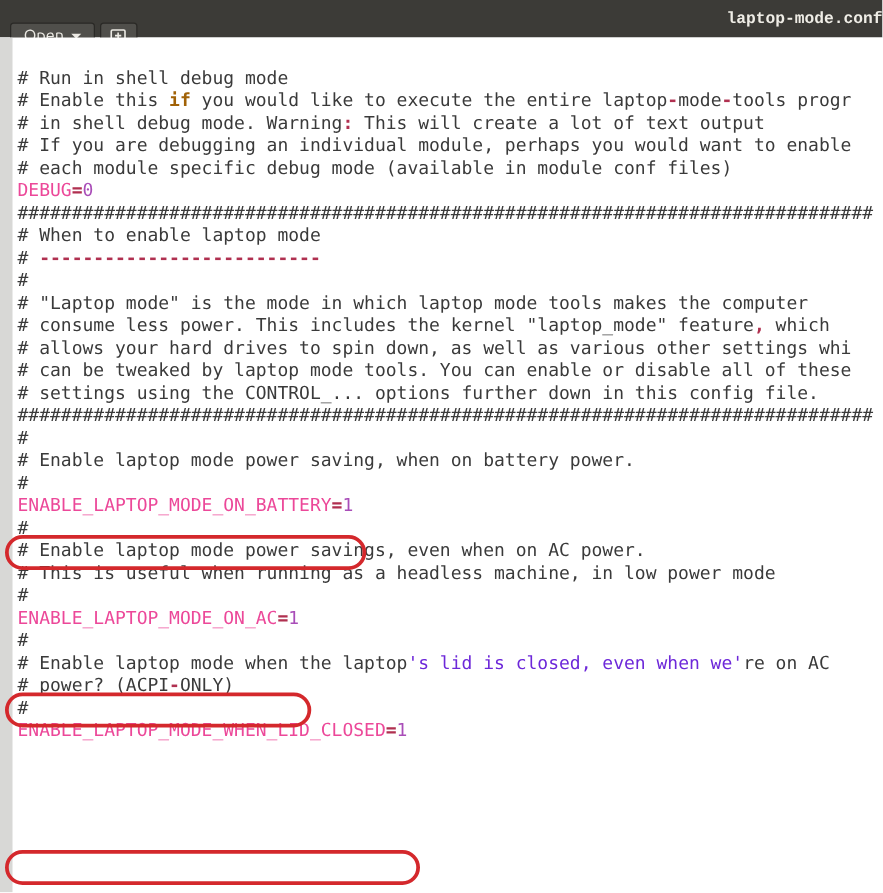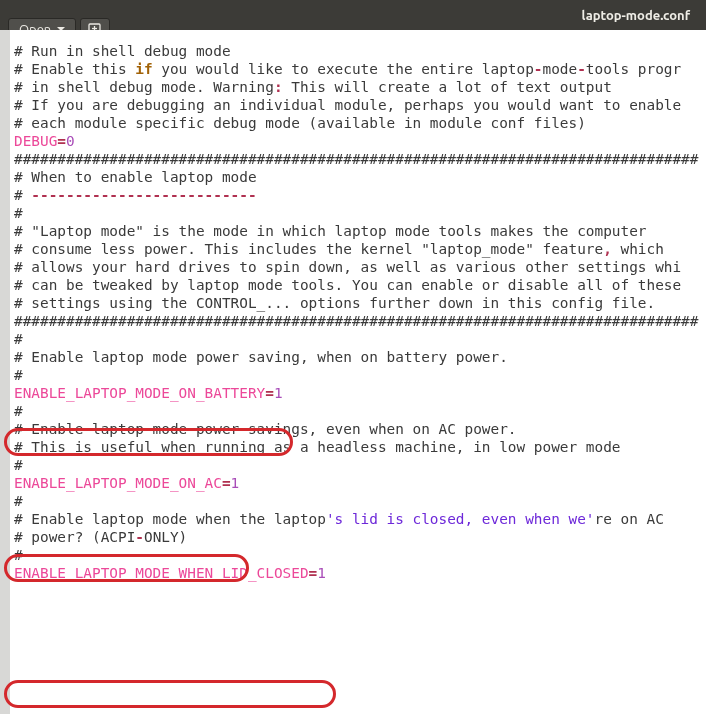--- a/index.html
+++ b/index.html
@@ -40,40 +40,40 @@
     width: 0; height: 0;
     border-left: 4px solid transparent;
     border-right: 4px solid transparent;
     border-top: 4px solid #eceae4;
     margin-left: 2px;
   }
   .hb-btn.icon-only { padding: 2px 6px; }
   .headerbar-title {
     flex: 1;
     text-align: right;
-    padding-right: 16px;
     line-height: 1.1;
+    font-family: Liberation Mono, monospace;
   }
   .headerbar-title .fname { font-weight: bold; font-size: 13px; color: #efede6;}
   .headerbar-title .fpath { font-size: 11px; color: #b6b3a8; }
   .editor-wrap {
     position: absolute;
     top: 30px; left: 0; right: 0; bottom: 0;
     background: #ffffff;
     overflow: hidden;
   }
   .gutter {
     position: absolute;
     left: 0; top: 0; bottom: 0;
     width: 10px;
     background: #d8d8d6;
   }
   .code {
     position: absolute;
-    left: 14px; top: 12px; right: 0;
+    left: 14px; top: 24px; right: 0;
     white-space: pre;
     line-height: 18px;
     font-size: 14.4px;
     color: #3a3a3a;
   }
   .c-comment { color: #3a3a3a; }
   .c-key  { color: #a16207; font-weight: bold; }
   .c-punc { color: #b03050; font-weight: bold; }
   .c-op   { color: #ec4899; }
   .c-num  { color: #a94db8; }

